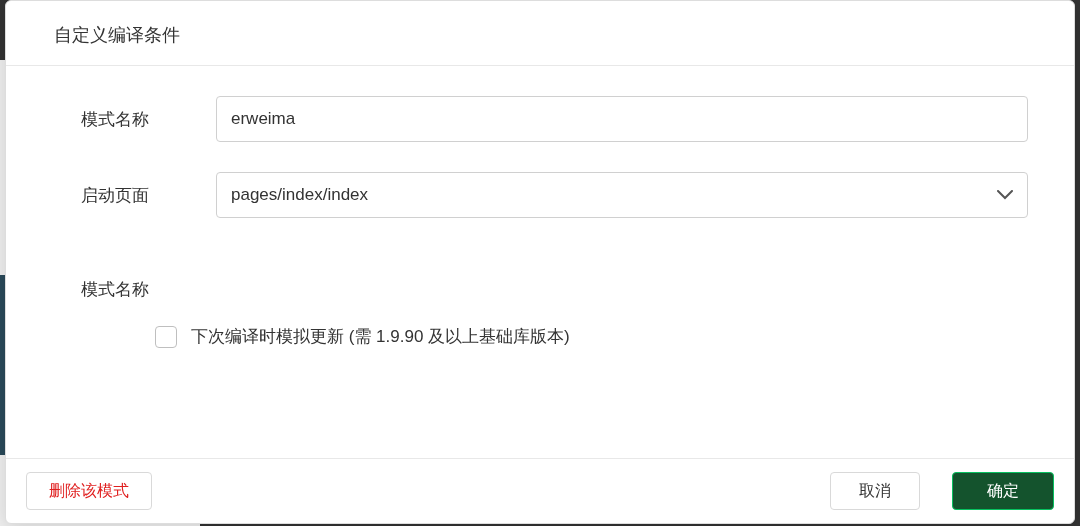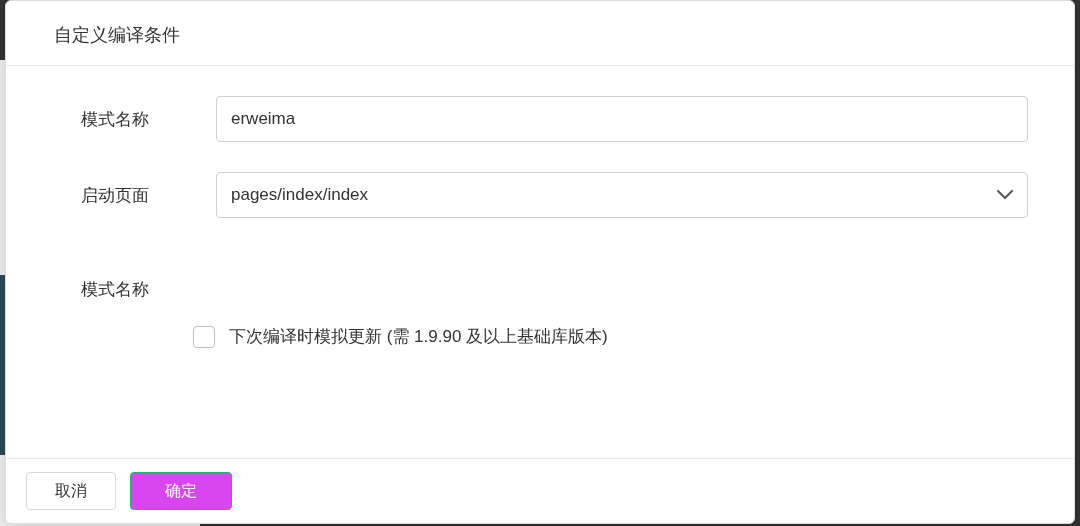--- a/index.html
+++ b/index.html
@@ -150,21 +150,21 @@
       left: 2px;
       top: 2px;
       width: 236px;
       height: 40px;
       border: 3px solid #e02020;
       pointer-events: none;
     }
     .checkbox-row {
       display: flex;
       align-items: center;
-      margin-left: 112px;
+      margin-left: 74px;
       margin-top: -6px;
     }
     .checkbox {
       width: 22px;
       height: 22px;
       border: 1.5px solid #bfbfbf;
       border-radius: 4px;
       margin-right: 14px;
       background: #fff;
       cursor: pointer;
@@ -199,23 +199,24 @@
       padding: 0 22px;
     }
     .btn-cancel {
       border: 1px solid #d9d9d9;
       background: #fff;
       color: #333;
       margin-right: 14px;
     }
     .btn-confirm {
       border: 1px solid #07c160;
-      background: #d946ef;
+      background: #14532d;
       color: #fff;
       padding: 18px 34px;
+      margin-left: 18px;
     }
   </style>
 </head>
 <body>
 
 <div class="background-editor">
   <div class="bg-sidebar">
     <div class="bg-zoom">100%</div>
     <div class="bg-dots">●●●</div>
     <div class="bg-circle"></div>
@@ -258,16 +259,19 @@
     </div>
 
     <div class="checkbox-row">
       <div class="checkbox"></div>
       <div class="checkbox-label">下次编译时模拟更新 (需 1.9.90 及以上基础库版本)</div>
     </div>
 
   </div>
 
   <div class="dialog-footer">
+    <div class="footer-left">
+      <div class="btn btn-delete">删除该模式</div>
+    </div>
     <div class="btn btn-cancel">取消</div>
     <div class="btn btn-confirm">确定</div>
   </div>
 </div>
 
 </body></html>

